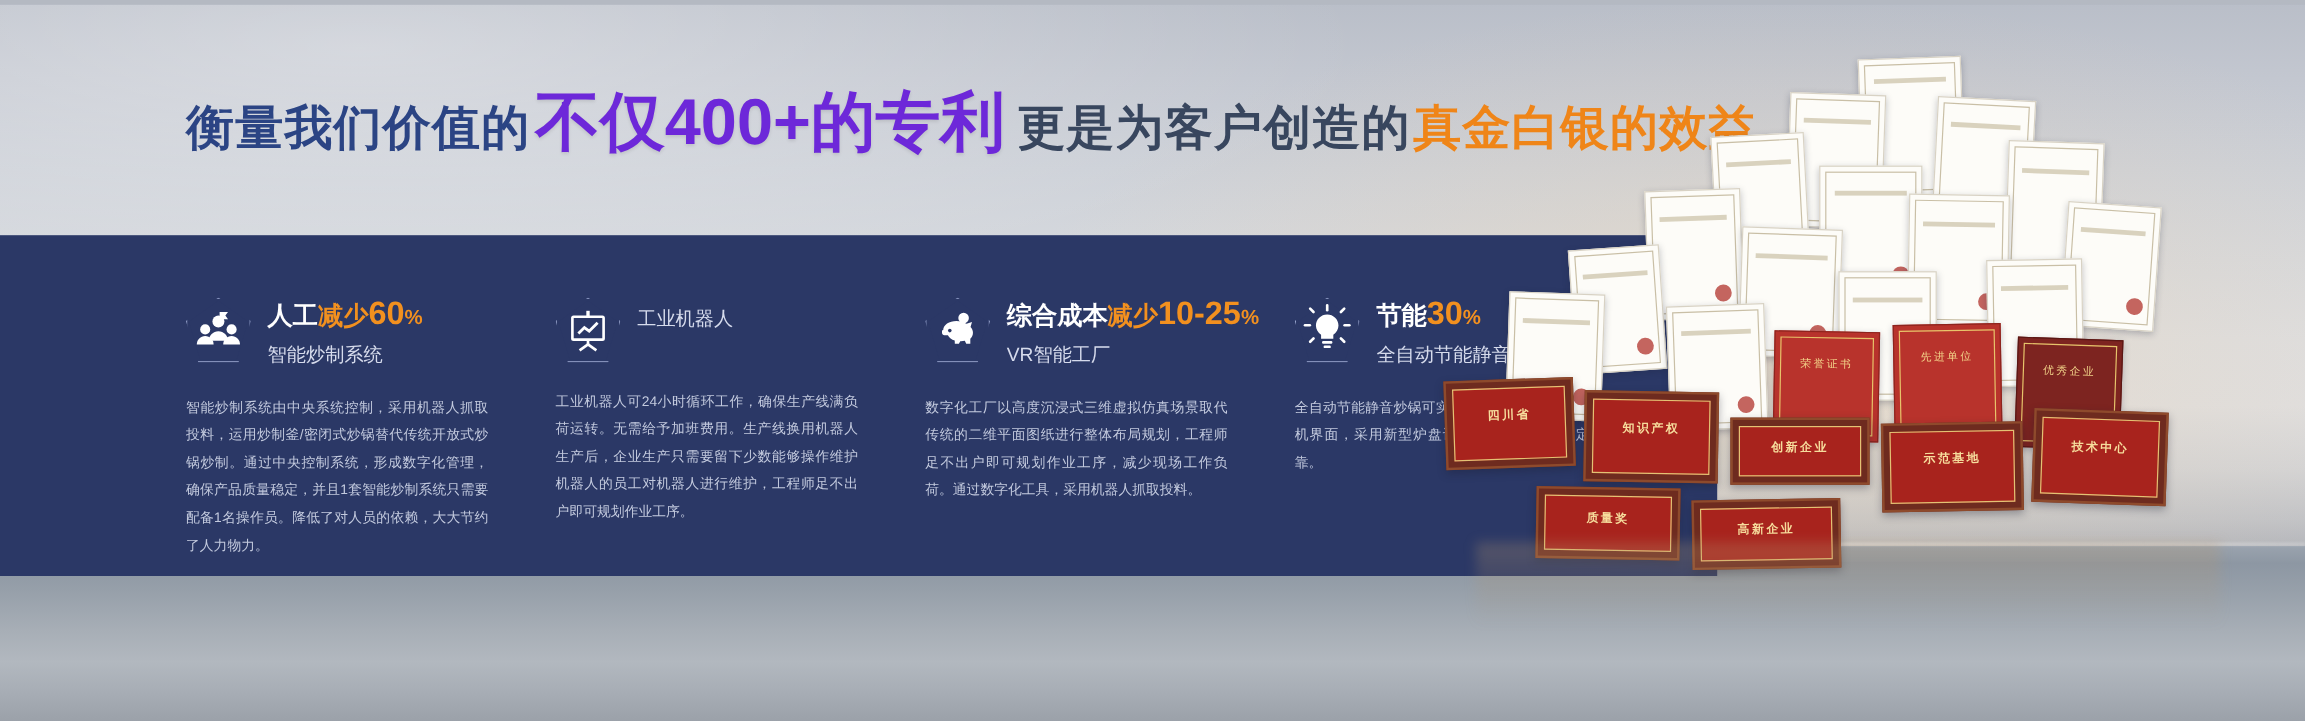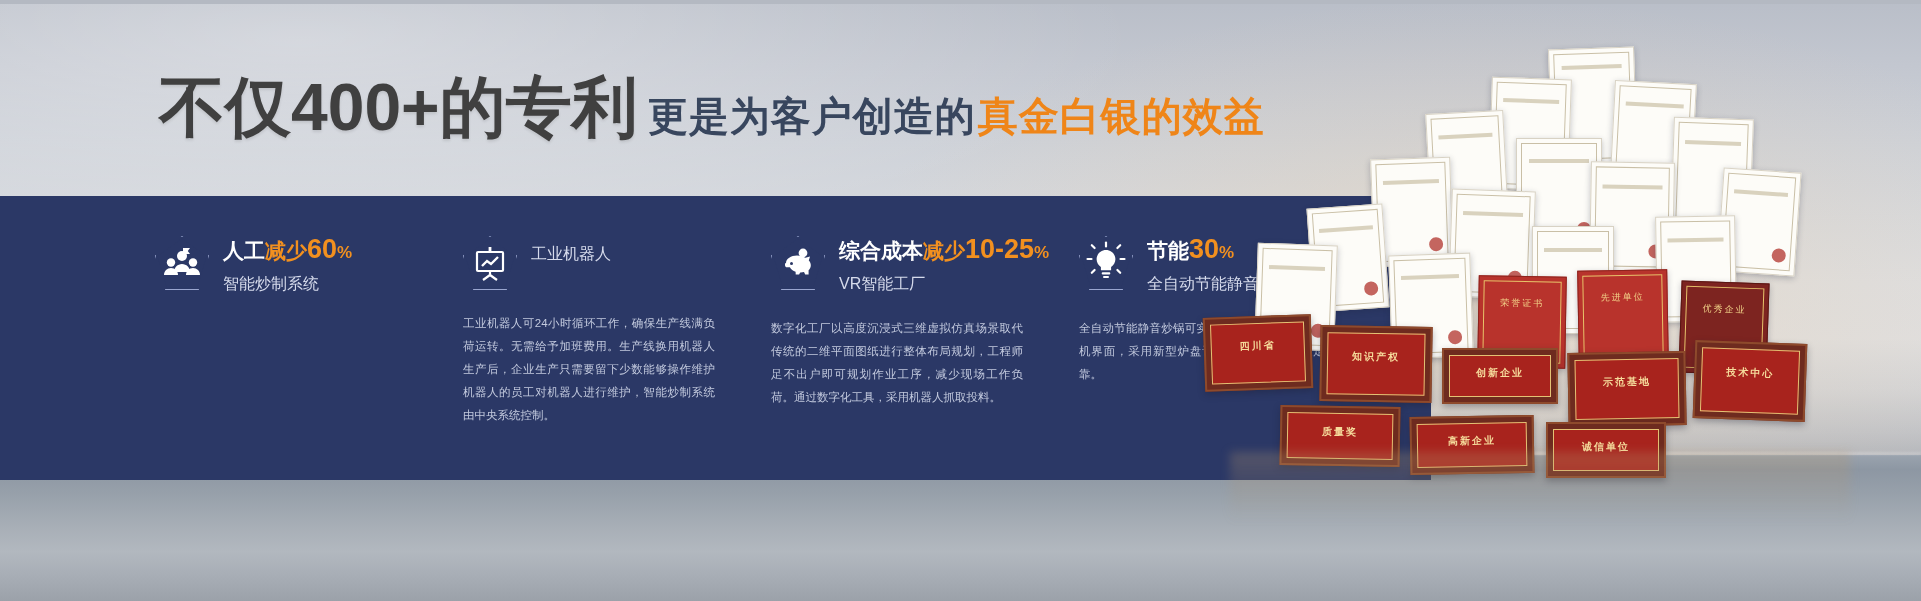--- a/index.html
+++ b/index.html
@@ -66,41 +66,41 @@
     position:absolute; left:155px; top:78px;
     white-space:nowrap;
     display:flex; align-items:baseline;
     font-weight:bold;
   }
   .hl-pre, .hl-mid {
     font-size:40px; color:#2b4484; letter-spacing:1px;
     font-weight:bold;
   }
   .hl-big {
-    font-size:66px; color:#404040; letter-spacing:0px;
+    font-size:54px; color:#6d28d9; letter-spacing:0px;
     font-weight:bold; line-height:.9;
     margin:0 4px;
     text-shadow:0 2px 3px rgba(0,0,0,.10);
   }
   .hl-mid { margin-left:6px; color:#38465e; font-weight:600; }
   .hl-orange {
     font-size:40px; color:#ef8518; font-weight:bold; letter-spacing:1px;
     margin-left:2px;
   }
 
   
   .panel {
     position:absolute; left:0; top:196px; width:1431px; height:284px;
     background:#2b3866;
   }
   .panel-inner {
     position:absolute; left:155px; top:0; width:1270px; height:284px;
     display:flex;
   }
-  .feature { width:308px; padding-right:26px; position:relative; }
+  .feature { width:308px; padding-right:26px; position:relative;margin-top:12px; }
   .feature:nth-child(4) { width:330px; }
 
   .feat-head { display:flex; align-items:flex-start; margin-top:38px; }
 
   .icon-wrap {
     width:54px; height:54px; flex:0 0 54px; position:relative; margin-right:14px; margin-top:2px;
   }
   .pent {
     position:absolute; inset:0;
     border:1.4px solid #9aa6cf;
@@ -164,20 +164,21 @@
 <div id="banner">
 
   <div class="bg-sky"></div>
   <div class="bg-sky-warm"></div>
   <div class="bg-topline"></div>
   <div class="bg-sea"></div>
   <div class="bg-sea-glow"></div>
   <div class="bg-horizon"></div>
 
   <div class="headline">
+    <span class="hl-pre">衡量我们价值的</span>
     <span class="hl-big">不仅400+的专利</span>
     <span class="hl-mid">更是为客户创造的</span>
     <span class="hl-orange">真金白银的效益</span>
   </div>
 
   <div class="panel">
     <div class="panel-inner">
 
       <div class="feature">
         <div class="feat-head">
@@ -195,20 +196,21 @@
               </g>
             </svg>
           </div>
           <div class="feat-text">
             <div class="feat-title">
               <span>人工</span><span class="accent">减少</span><span class="num">60</span><span class="pct">%</span>
             </div>
             <div class="feat-sub">智能炒制系统</div>
           </div>
         </div>
+        <div class="feat-body">智能炒制系统由中央系统控制，采用机器人抓取投料，运用炒制釜/密闭式炒锅替代传统开放式炒锅炒制。通过中央控制系统，形成数字化管理，确保产品质量稳定，并且1套智能炒制系统只需要配备1名操作员。降低了对人员的依赖，大大节约了人力物力。</div>
       </div>
 
       <div class="feature">
         <div class="feat-head">
           <div class="icon-wrap">
             <div class="pent"></div>
             <svg class="pent-svg" viewBox="0 0 54 54">
               <g fill="none" stroke="#ffffff" stroke-width="2.2">
                 <rect x="14" y="16" width="26" height="19" rx="1"></rect>
                 <polyline points="19,30 24,25 28,28 35,21" stroke-width="2.4"></polyline>
@@ -216,21 +218,21 @@
                 <line x1="20" y1="44" x2="27" y2="39"></line>
                 <line x1="34" y1="44" x2="27" y2="39"></line>
               </g>
               <rect x="25.6" y="11" width="2.8" height="5" fill="#ffffff"></rect>
             </svg>
           </div>
           <div class="feat-text">
             <div class="feat-sub">工业机器人</div>
           </div>
         </div>
-        <div class="feat-body">工业机器人可24小时循环工作，确保生产线满负荷运转。无需给予加班费用。生产线换用机器人生产后，企业生产只需要留下少数能够操作维护机器人的员工对机器人进行维护，智能炒制系统由中央系统控制。</div>
+        <div class="feat-body">工业机器人可24小时循环工作，确保生产线满负荷运转。无需给予加班费用。生产线换用机器人生产后，企业生产只需要留下少数能够操作维护机器人的员工对机器人进行维护，工程师足不出户即可规划作业工序。</div>
       </div>
 
       <div class="feature">
         <div class="feat-head">
           <div class="icon-wrap">
             <div class="pent"></div>
             <svg class="pent-svg" viewBox="0 0 54 54">
               <g fill="#ffffff">
                 <circle cx="32" cy="17" r="4.4"></circle>
                 <path d="M15 27c0-4.4 5-7.6 11-7.6 3.3 0 6.3.9 8.4 2.4l4.6-1.4-1.2 4.1c1.3 1.4 2 3 2 4.8 0 1.9-.8 3.6-2.2 5v4.1h-3.4l-1.2-2.4c-1 .2-2.1.4-3.2.4h-.6l-1.1 2h-3.4l-.1-2.6c-2.6-.9-4.6-2.5-5.7-4.5H16c-1.1 0-2-1-2-2.1v-1.8z"></path>
@@ -396,21 +398,17 @@
         <div class="p-txt">技术中心</div>
       </div>
     <div class="plaque" style="left:120px; top:376px; width:120px; height:60px; transform:rotate(1deg);">
         <div class="p-in"></div>
         <div class="p-txt">质量奖</div>
       </div>
     <div class="plaque" style="left:250px; top:386px; width:124px; height:58px; transform:rotate(-1deg);">
         <div class="p-in"></div>
         <div class="p-txt">高新企业</div>
       </div>
-    <div class="plaque" style="left:386px; top:392px; width:120px; height:56px;">
-        <div class="p-in"></div>
-        <div class="p-txt">诚信单位</div>
-      </div>
   </div>
 
   <div class="reflect"></div>
 
 </div>
 
 </body></html>

